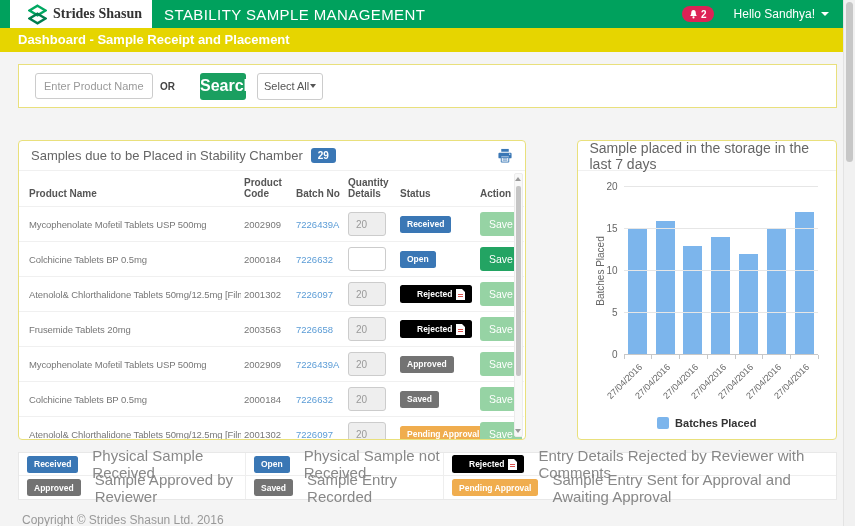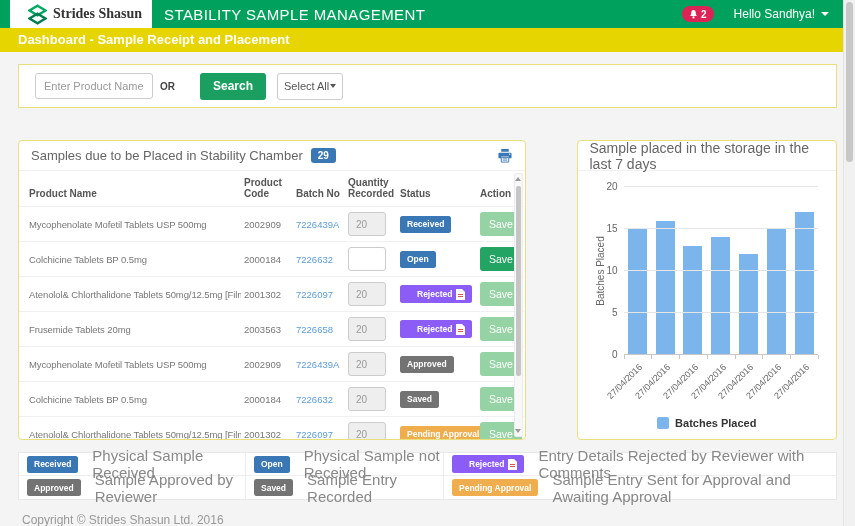--- a/index.html
+++ b/index.html
@@ -19,21 +19,21 @@
   .caret { width:0; height:0; border-left:4px solid transparent; border-right:4px solid transparent; border-top:4px solid #fff; display:inline-block; }
 
   
   .banner { height:24px; background:#e6d500; color:#fff; font-size:13px; font-weight:bold; line-height:24px; padding-left:18px; }
 
   
   .search-panel { margin:12px 18px 0 18px; height:44px; background:#fff; border:1px solid #e9e07c; border-radius:0; display:flex; align-items:center; padding-left:16px; }
   .txt-input { width:118px; height:26px; border:1px solid #ccc; border-radius:3px; font-size:11px; color:#555; padding:0 8px; font-family:"Liberation Sans",sans-serif; }
   .txt-input::placeholder { color:#999; }
   .or-lbl { font-size:10px; font-weight:bold; color:#444; margin:0 7px; }
-  .search-btn { margin-left:18px; width:66px; height:27px; background:#1a9f60; color:#fff; border:none; border-radius:3px; font-size:12px; font-weight:bold; cursor:pointer; font-family:"Liberation Sans",sans-serif; }
+  .search-btn { margin-left:18px; width:46px; height:27px; background:#1a9f60; color:#fff; border:none; border-radius:3px; font-size:16px; font-weight:bold; cursor:pointer; font-family:"Liberation Sans",sans-serif; }
   .select-box { margin-left:11px; width:66px; height:27px; border:1px solid #ccc; border-radius:3px; background:#fff; display:flex; align-items:center; justify-content:space-between; padding:0 6px; font-size:11px; color:#555; cursor:pointer; }
   .select-box .caret { border-top-color:#555; border-left-width:3.5px; border-right-width:3.5px; }
 
   
   .main-row { margin:32px 18px 12px 18px; display:flex;gap:32px; }
   .panel { background:#fff; border:1px solid #e9e07c; border-radius:4px; }
   .panel-head { height:30px; display:flex; align-items:center; padding:0 12px; border-bottom:1px solid #f0f0f0; }
   .panel-title { font-size:13px; color:#666; }
   .count-badge { margin-left:8px; background:#3a77b5; color:#fff; font-size:10px; font-weight:bold; border-radius:3px; padding:2px 7px; }
   .print-ic { margin-left:auto; cursor:pointer; display:flex; }
@@ -48,21 +48,21 @@
   th.c-batch, td.c-batch { width:52px; }
   th.c-qty,  td.c-qty  { width:52px; }
   th.c-status, td.c-status { width:80px; }
   th.c-action, td.c-action { width:47px; }
   td { font-size:9.5px; color:#777; padding:5px 3px; border-top:1px solid #f0f0f0; height:33px; }
   td.c-prod { white-space:nowrap; overflow:hidden; letter-spacing:-0.1px; }
   .batch-link { color:#5b9cd6; text-decoration:none; cursor:pointer; }
   .qty-input { width:38px; height:24px; border:1px solid #ccc; border-radius:3px; font-size:10px; color:#999; padding:0 7px; background:#fff; font-family:"Liberation Sans",sans-serif; }
   .qty-disabled { background:#eee; }
   .badge { display:inline-flex; align-items:center; gap:4px; color:#fff; font-size:8.5px; font-weight:bold; border-radius:2.5px; padding:3.5px 7px; white-space:nowrap; }
-  .badge-blue { background:#3a77b5; } .badge-red { background:#8b5cf6;padding-left:17px; }
+  .badge-blue { background:#3a77b5; } .badge-red { background:#000000;padding-left:17px; }
   .badge-green { background:#737373;align-items:center; } .badge-orange { background:#f0ad4e; }
   .save-btn { width:42px; height:24px; border:none; border-radius:3px; color:#fff; font-size:10.5px; cursor:pointer; font-family:"Liberation Sans",sans-serif; }
   .save-on { background:#23a463; } .save-off { background:#96d3a4; }
 
   
   .in-scroll { position:absolute; top:2px; bottom:2px; right:2px; width:9px; background:#f8f8f8; border:1px solid #ececec; border-radius:2px; }
   .in-scroll .arr { width:0; height:0; border-left:3px solid transparent; border-right:3px solid transparent; margin:3px auto; }
   .in-scroll .arr-up { border-bottom:4px solid #999; }
   .in-scroll .arr-dn { border-top:4px solid #999; position:absolute; bottom:3px; left:0; right:0; margin:auto; }
   .in-scroll .thumb { position:absolute; top:12px; left:1px; width:5px; height:190px; background:#c5c5c5; border-radius:2px; }
@@ -158,21 +158,21 @@
         </svg>
       </span>
     </div>
     <div class="table-wrap">
       <table>
         <thead>
             <tr>
               <th class="c-prod">Product Name</th>
               <th class="c-code">Product Code</th>
               <th class="c-batch">Batch No</th>
-              <th class="c-qty">Quantity Recorded</th>
+              <th class="c-qty">Quantity Details</th>
               <th class="c-status">Status</th>
               <th class="c-action">Action</th>
             </tr>
           </thead>
         <tbody>
             <tr>
               <td class="c-prod">Mycophenolate Mofetil Tablets USP 500mg</td>
               <td class="c-code">2002909</td>
               <td class="c-batch"><a class="batch-link">7226439A</a></td>
               <td class="c-qty"><input class="qty-input qty-disabled" disabled="" value="20" style=""></td>

